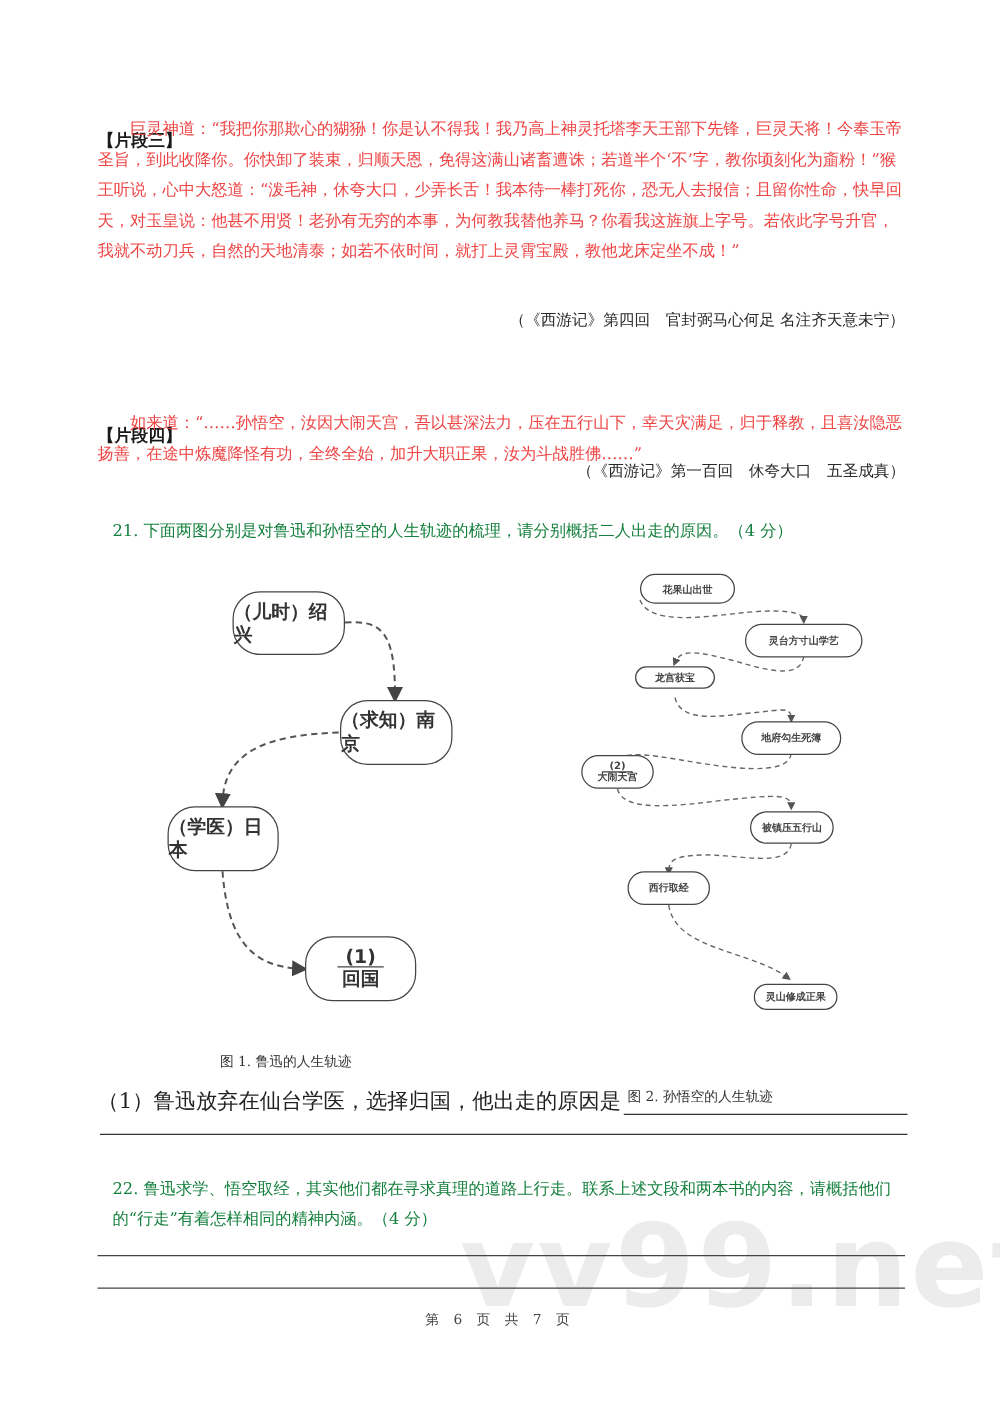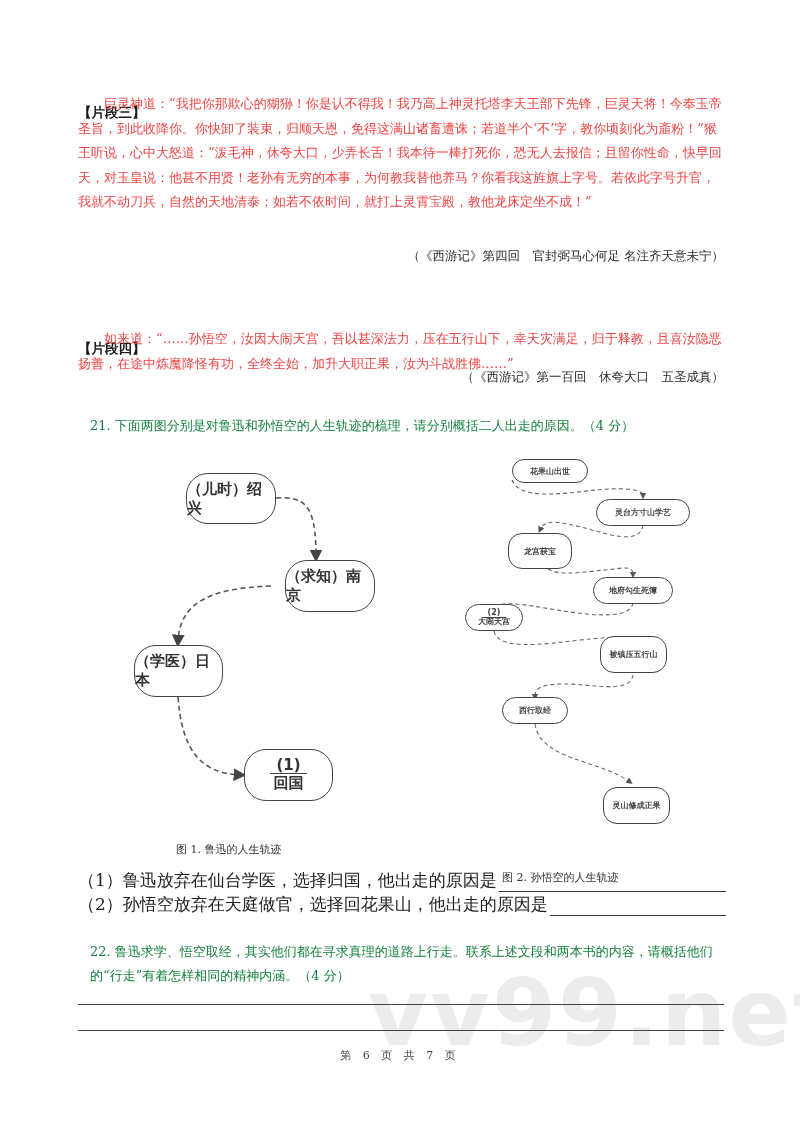--- a/index.html
+++ b/index.html
@@ -83,21 +83,21 @@
         <path d="M0,0 L6,3 L0,6 Z" fill="#555"></path>
       </marker>
     </defs>
     <path d="M276,498 C305,496 316,505 316,556" fill="none" stroke="#555" stroke-width="1.6" stroke-dasharray="5,3.5" marker-end="url(#ah)"></path>
     <path d="M271,586 C215,588 180,600 178,641" fill="none" stroke="#555" stroke-width="1.6" stroke-dasharray="5,3.5" marker-end="url(#ah)"></path>
     <path d="M178,697 C182,750 200,773 240,775" fill="none" stroke="#555" stroke-width="1.6" stroke-dasharray="5,3.5" marker-end="url(#ah)"></path>
   </svg>
   <div class="node big" style="left:186px;top:473px;width:90px;height:51px;">
     <span>（儿时）绍兴</span>
   </div>
-  <div class="node big" style="left:285px;top:560px;width:90px;height:52px;font-family:Liberation Mono, monospace;">
+  <div class="node big" style="left:272px;top:560px;width:90px;height:52px;font-family:Liberation Mono, monospace;">
     <span>（求知）南京</span>
   </div>
   <div class="node big" style="left:134px;top:645px;width:89px;height:52px;">
     <span>（学医）日本</span>
   </div>
   <div class="node big" style="left:244px;top:749px;width:89px;height:52px;">
     <span class="blank-num">(1)</span>
     <span>回国</span>
   </div>
 </div>
@@ -112,48 +112,47 @@
     <path d="M494,631 C498,650 540,645 580,640 C620,636 633,635 633,645" fill="none" stroke="#666" stroke-width="1.1" stroke-dasharray="4,3" marker-end="url(#ahs)"></path>
     <path d="M633,675 C630,695 590,683 560,684 C540,685 535,688 535,697" fill="none" stroke="#666" stroke-width="1.1" stroke-dasharray="4,3" marker-end="url(#ahs)"></path>
     <path d="M535,724 C540,760 600,760 630,782" fill="none" stroke="#666" stroke-width="1.1" stroke-dasharray="4,3" marker-end="url(#ahs)"></path>
   </svg>
   <div class="node small" style="left:512px;top:459px;width:76px;height:24px;">
     <span>花果山出世</span>
   </div>
   <div class="node small" style="left:596px;top:499px;width:94px;height:27px;">
     <span>灵台方寸山学艺</span>
   </div>
-  <div class="node small" style="left:508px;top:533px;width:64px;height:36px;">
+  <div class="node small" style="left:508px;top:533px;width:64px;height:18px;">
     <span>龙宫获宝</span>
   </div>
   <div class="node small" style="left:593px;top:577px;width:80px;height:27px;">
     <span>地府勾生死簿</span>
   </div>
   <div class="node small" style="left:465px;top:604px;width:58px;height:27px;line-height:1;">
     <span class="blank-num">(2)</span>
     <span>大闹天宫</span>
   </div>
-  <div class="node small" style="left:600px;top:636px;width:67px;height:37px;">
+  <div class="node small" style="left:600px;top:649px;width:67px;height:26px;">
     <span>被镇压五行山</span>
   </div>
   <div class="node small" style="left:502px;top:697px;width:66px;height:27px;">
     <span>西行取经</span>
   </div>
-  <div class="node small" style="left:603px;top:787px;width:67px;height:37px;">
+  <div class="node small" style="left:603px;top:787px;width:67px;height:21px;">
     <span>灵山修成正果</span>
   </div>
 </div>
 <div class="caption" style="left:502px;top:870px;">图 2. 孙悟空的人生轨迹</div>
 
 <div class="fill-row" style="top:869px;">
   <span>（1）鲁迅放弃在仙台学医，选择归国，他出走的原因是</span>
   <span class="fill-line"></span>
 </div>
 <div class="fill-row" style="top:893px;">
-  <span>（2）孙悟空放弃在天庭做官，选择回花果山，他出走的原因是</span>
   <span class="fill-line"></span>
 </div>
 
 <div class="question" style="top:940px;line-height:24px;">22. 鲁迅求学、悟空取经，其实他们都在寻求真理的道路上行走。联系上述文段和两本书的内容，请概括他们的“行走”有着怎样相同的精神内涵。（4 分）</div>
 <div class="answer-line" style="top:1004px;"></div>
 <div class="answer-line" style="top:1030px;"></div>
 
 <div class="page-number" style="top:1048px;">第 6 页 共 7 页</div>
 
 </body></html>

